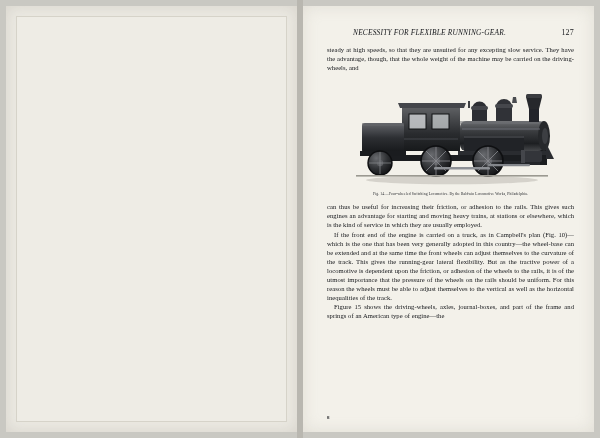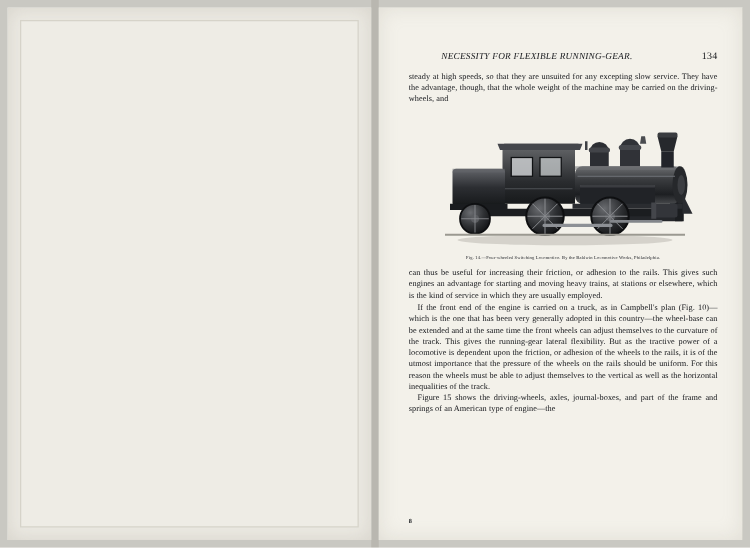--- a/index.html
+++ b/index.html
@@ -66,21 +66,20 @@
     font-size: 7.2px;
     letter-spacing: 0.35px;
     border-bottom: 0 none;
     margin-bottom: 8px;
   }
   .rh-title {
     font-style: italic;
     font-size: 7.4px;
     letter-spacing: 0.2px;
     padding-left: 26px;
-    margin-top: 12px;
   }
   .rh-folio {
     font-size: 8px;
     letter-spacing: 0.2px;
   }
   p.body {
     margin: 0 0 0 0;
     font-size: 6.6px;
     line-height: 9.1px;
     text-align: justify;
@@ -134,21 +133,21 @@
     </div>
   </div>
 
   <div class="gutter"></div>
 
   <div class="page page-right">
     <div class="content">
 
       <div class="running-head">
         <span class="rh-title">NECESSITY FOR FLEXIBLE RUNNING-GEAR.</span>
-        <span class="rh-folio">134</span>
+        <span class="rh-folio">127</span>
       </div>
 
       <p class="body">steady at high speeds, so that they are unsuited for any excepting slow service. They have the advantage, though, that the whole weight of the machine may be carried on the driving-wheels, and</p>
 
       <div class="figure">
         <div class="loco-wrap">
           <svg viewBox="0 0 222 108" width="222" height="108">
             <defs>
               <linearGradient id="boilerG" x1="0" y1="0" x2="0" y2="1">
                 <stop offset="0%" stop-color="#6d6f72"></stop>

